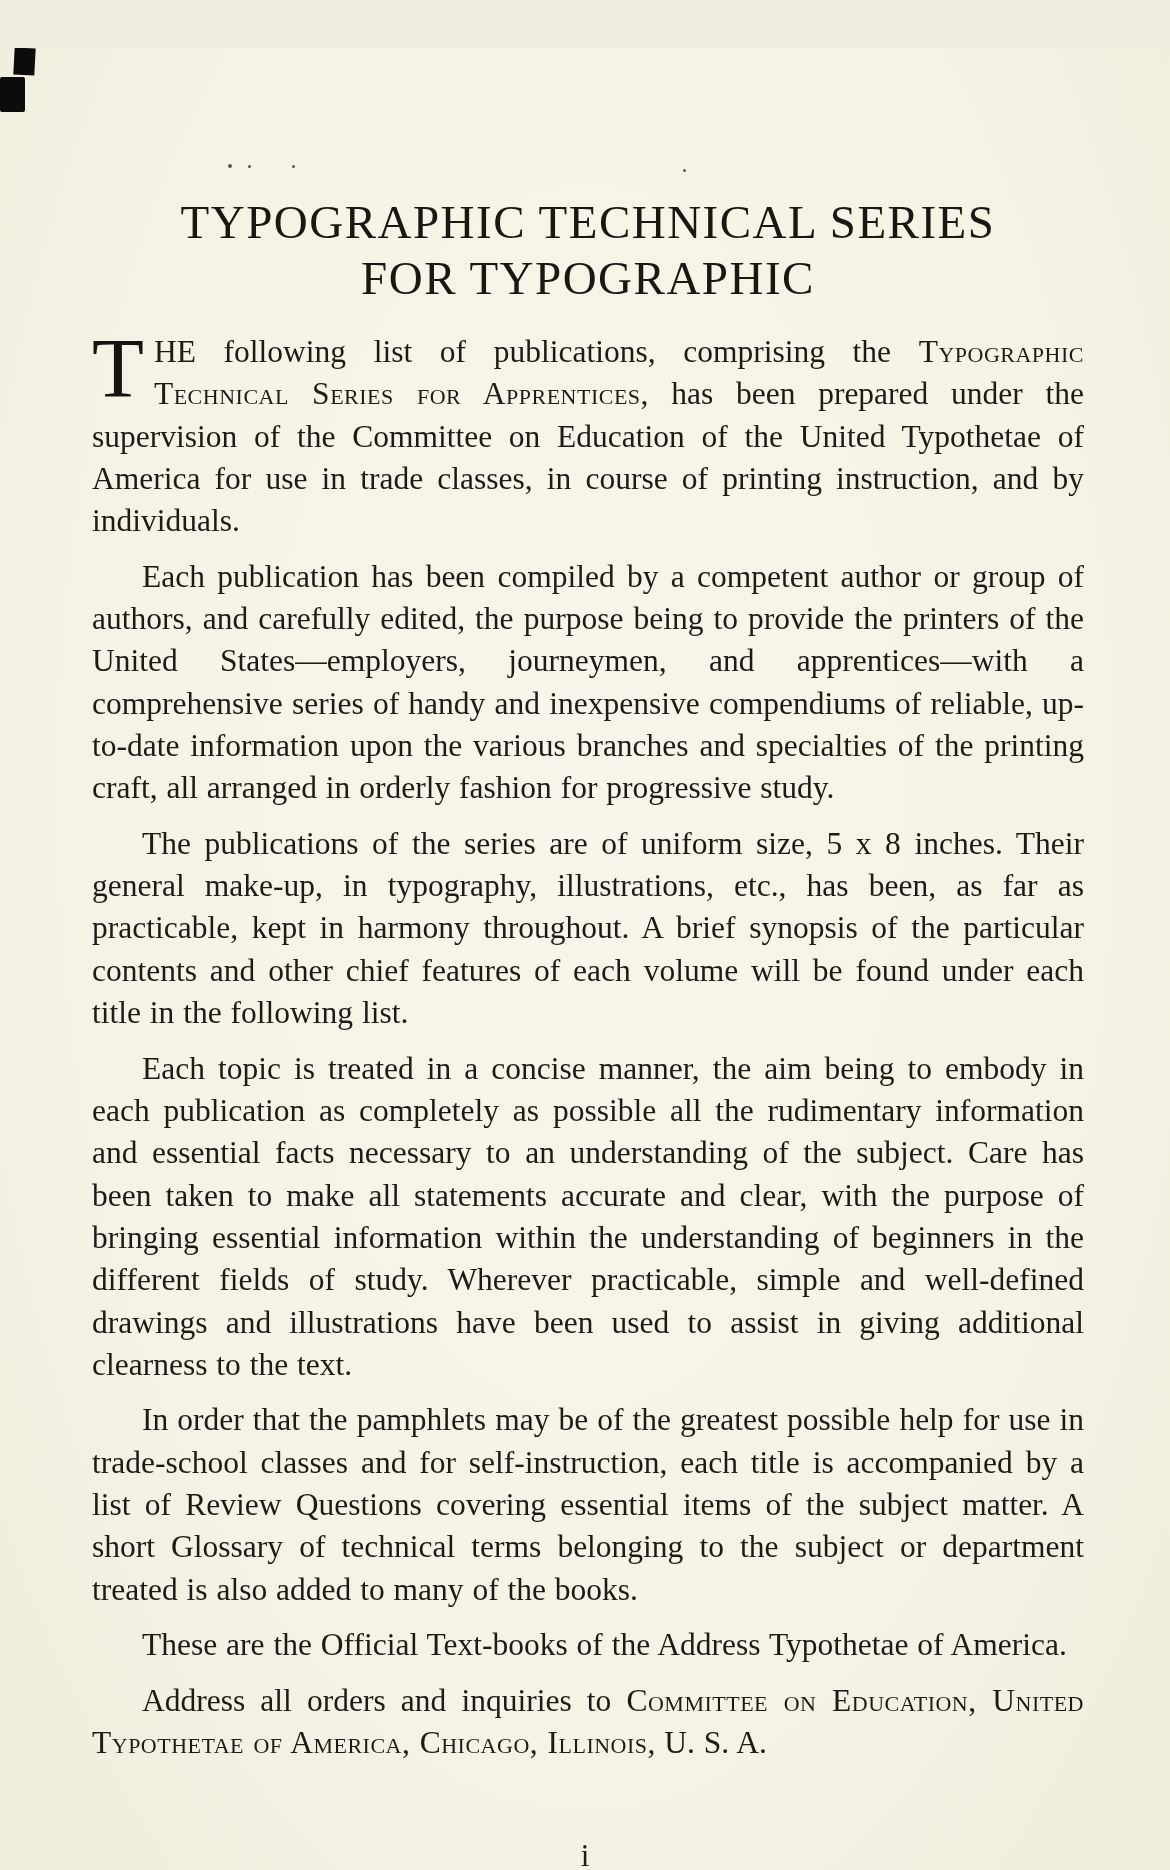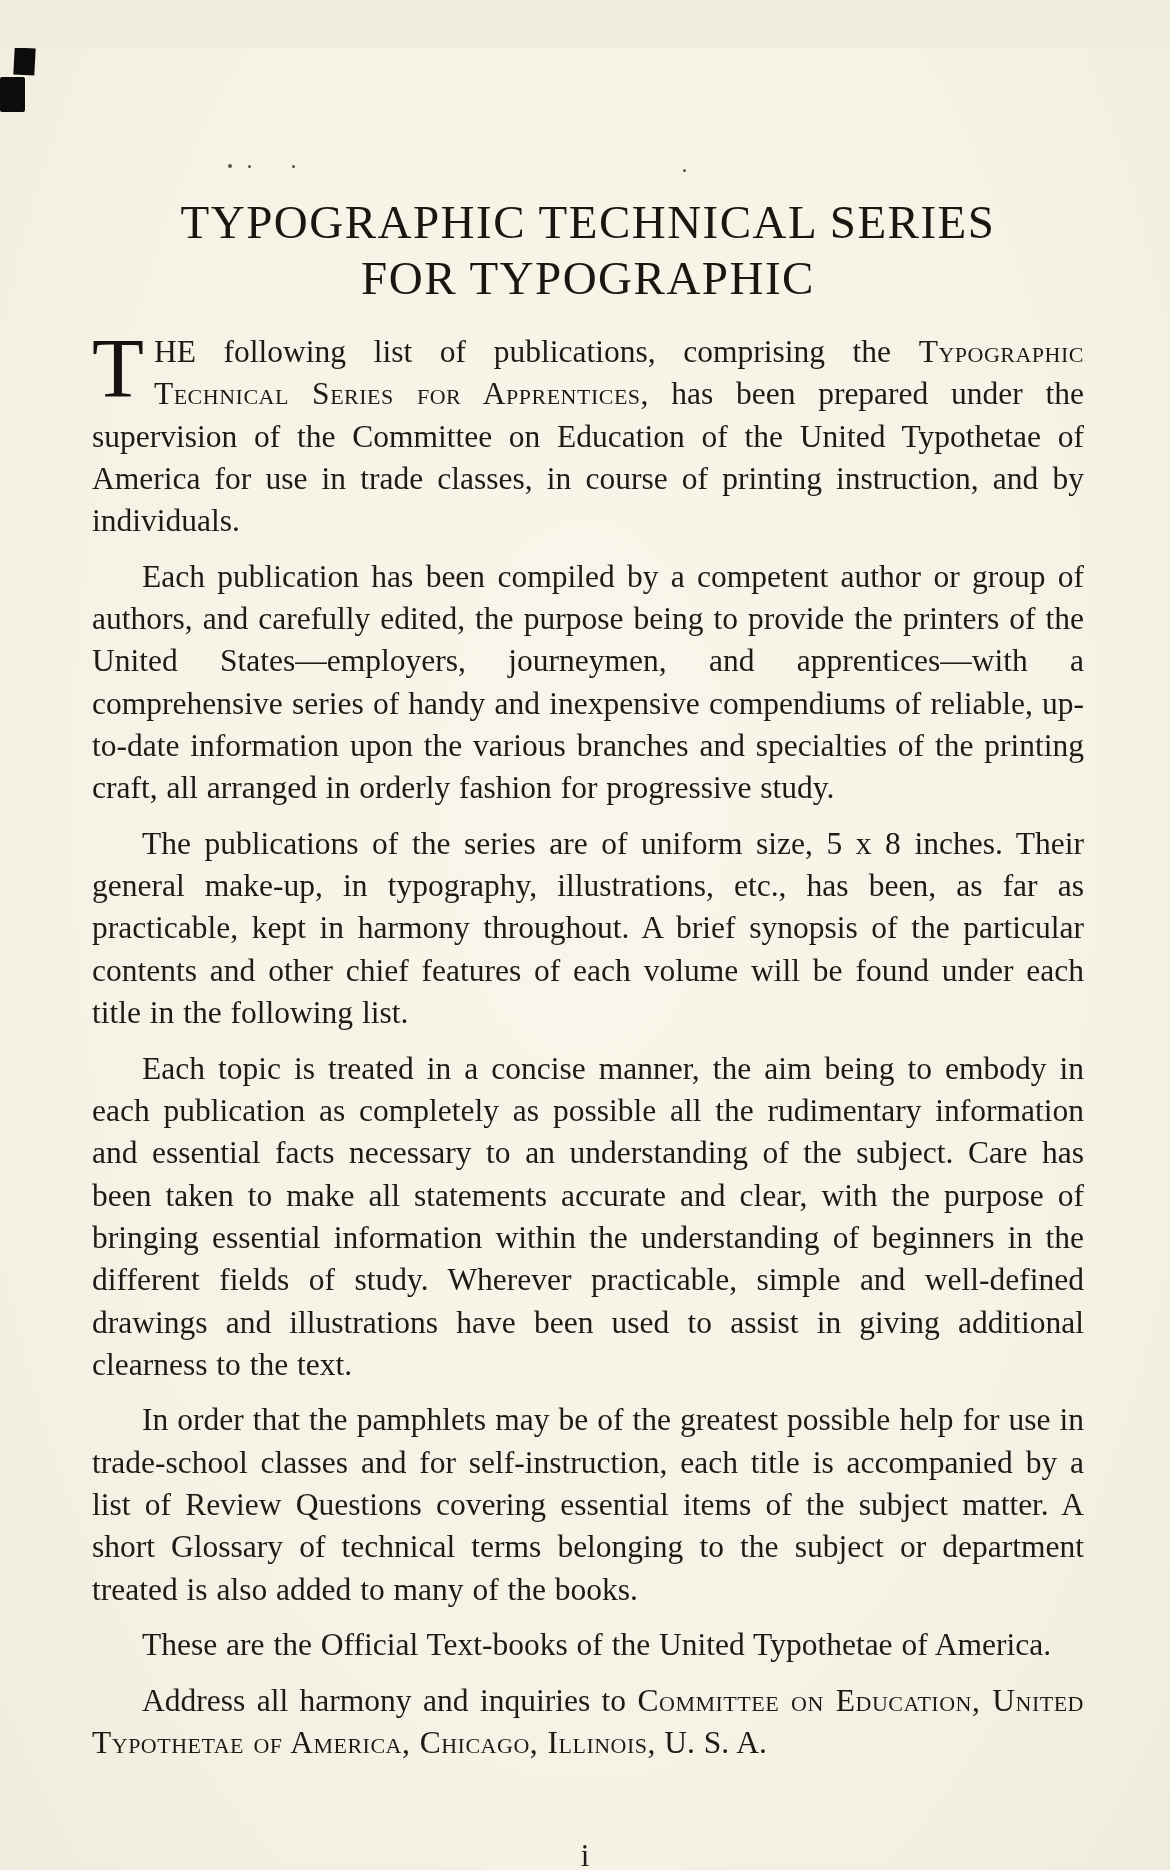--- a/index.html
+++ b/index.html
@@ -101,19 +101,19 @@
   <p class="body-para first"><span class="dropcap">T</span><span>HE following list of publications, comprising the </span><span class="smallcaps">Typographic Technical Series for Apprentices</span><span>, has been prepared under the supervision of the Committee on Education of the United Typothetae of America for use in trade classes, in course of printing instruction, and by individuals.</span></p>
 
   <p class="body-para">Each publication has been compiled by a competent author or group of authors, and carefully edited, the purpose being to provide the printers of the United States—employers, journeymen, and apprentices—with a comprehensive series of handy and inexpensive compendiums of reliable, up-to-date information upon the various branches and specialties of the printing craft, all arranged in orderly fashion for progressive study.</p>
 
   <p class="body-para">The publications of the series are of uniform size, 5 x 8 inches. Their general make-up, in typography, illustrations, etc., has been, as far as practicable, kept in harmony throughout.  A brief synopsis of the particular contents and other chief features of each volume will be found under each title in the following list.</p>
 
   <p class="body-para">Each topic is treated in a concise manner, the aim being to embody in each publication as completely as possible all the rudimentary information and essential facts necessary to an understanding of the subject.  Care has been taken to make all statements accurate and clear, with the purpose of bringing essential information within the understanding of beginners in the different fields of study.  Wherever practicable, simple and well-defined drawings and illustrations have been used to assist in giving additional clearness to the text.</p>
 
   <p class="body-para">In order that the pamphlets may be of the greatest possible help for use in trade-school classes and for self-instruction, each title is accompanied by a list of Review Questions covering essential items of the subject matter.  A short Glossary of technical terms belonging to the subject or department treated is also added to many of the books.</p>
 
-  <p class="body-para">These are the Official Text-books of the United Typothetae of America.</p>
+  <p class="body-para">These are the Official Text-books of the Address Typothetae of America.</p>
 
-  <p class="body-para"><span>Address all harmony and inquiries to </span><span class="smallcaps">Committee on Education, United Typothetae of America, Chicago, Illinois</span><span>, U. S. A.</span></p>
+  <p class="body-para"><span>Address all orders and inquiries to </span><span class="smallcaps">Committee on Education, United Typothetae of America, Chicago, Illinois</span><span>, U. S. A.</span></p>
 
   <div class="pagenum">i</div>
 
 </div>
 
 </body></html>

